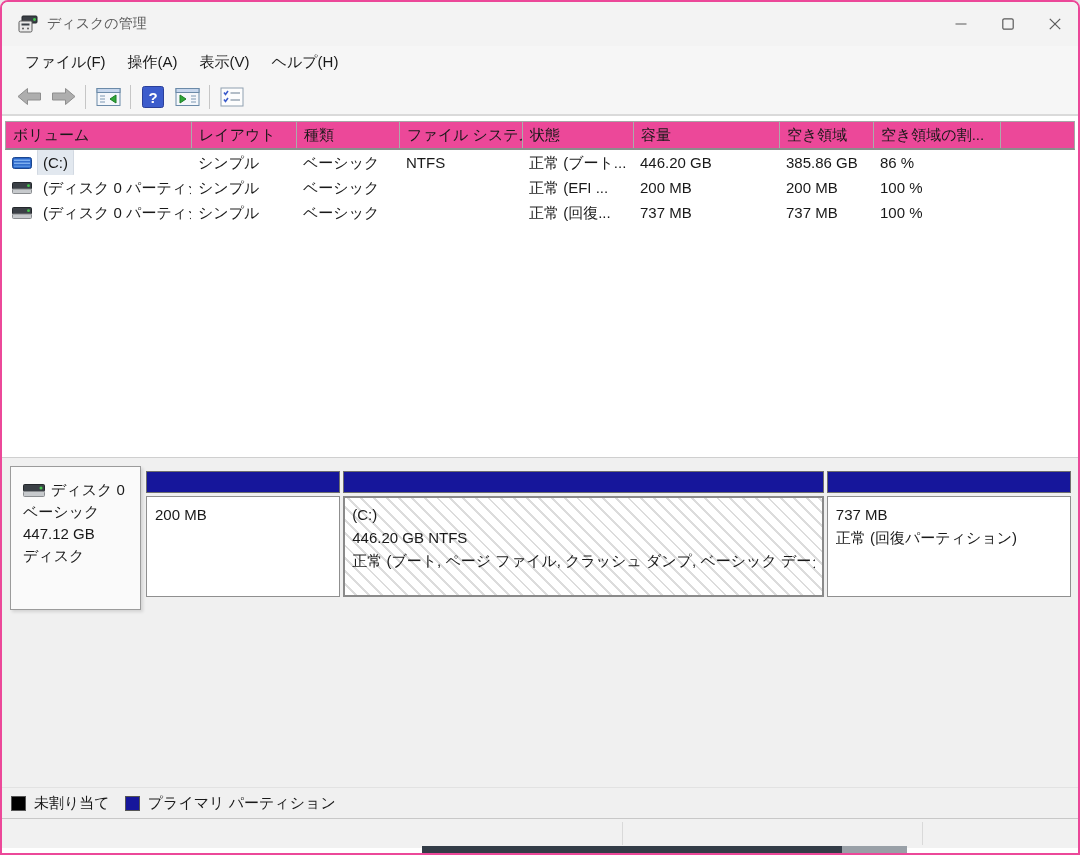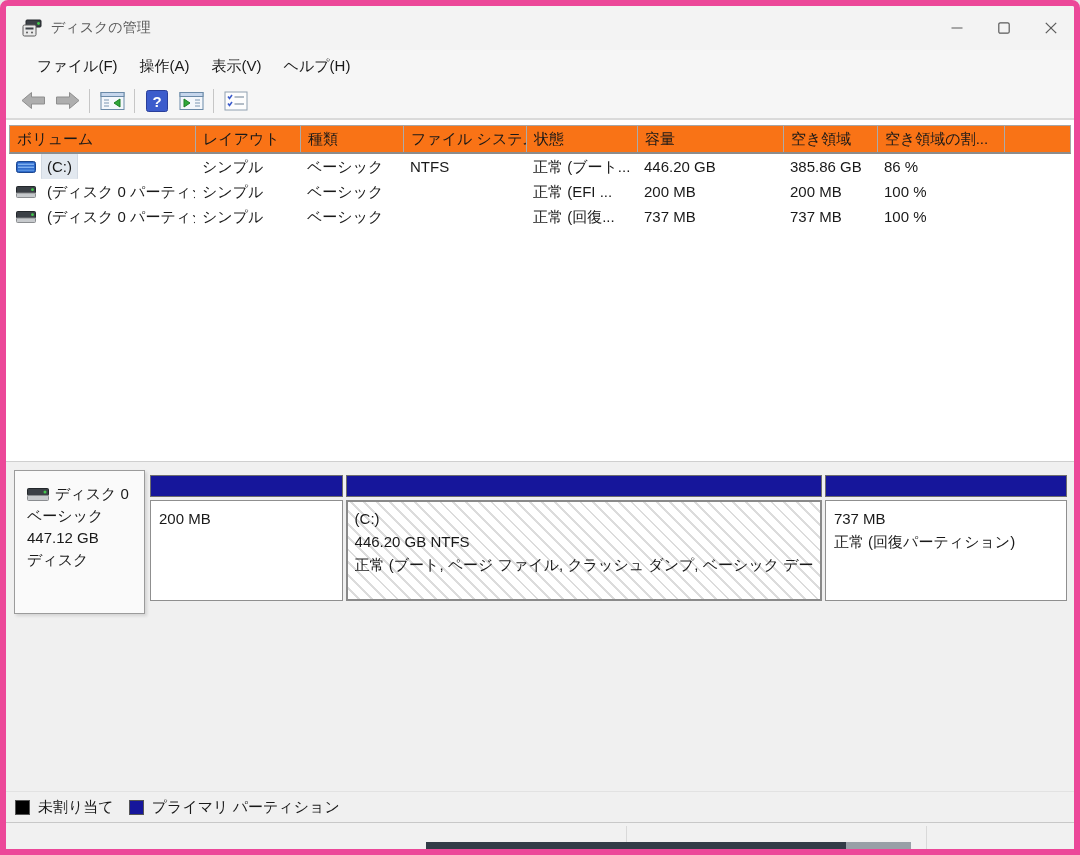--- a/index.html
+++ b/index.html
@@ -1,40 +1,40 @@
 <!DOCTYPE html>
 <html><head>
 <meta charset="utf-8">
 <style>
   html,body{margin:0;padding:0;background:#e8e8e8;}
   body{width:1080px;height:855px;position:relative;font-family:"Liberation Sans","DejaVu Sans",sans-serif;color:#191919;-webkit-font-smoothing:antialiased;}
-  .window{position:absolute;inset:0;background:#ffffff;border:6px solid #ec4899;border-radius:8px 8px 0 0;overflow:hidden;box-sizing:border-box;}
+  .window{position:absolute;inset:0;background:#ffffff;border:2px solid #ec4899;border-radius:8px 8px 0 0;overflow:hidden;box-sizing:border-box;}
 
   
   .titlebar{height:44px;background:#f3f3f3;display:flex;align-items:center;}
   .app-icon{margin-left:16px;margin-right:9px;display:flex;align-items:center;}
   .title-text{font-size:14px;color:#5c5c5c;}
   .win-controls{margin-left:auto;display:flex;height:100%;}
   .win-btn{width:47px;height:100%;display:flex;align-items:center;justify-content:center;}
   .win-btn svg{display:block;}
 
   
-  .menubar{height:33px;background:#f6f6f6;display:flex;align-items:center;padding-left:20px;}
+  .menubar{height:33px;background:#f6f6f6;display:flex;align-items:center;padding-left:12px;}
   .menu-item{font-size:15px;padding:4px 11px;color:#1a1a1a;}
 
   
   .toolbar{height:37px;background:#f6f6f6;display:flex;align-items:center;padding-left:10px;border-bottom:2px solid #dadada;box-sizing:border-box;}
   .tb-btn{width:34px;height:30px;display:flex;align-items:center;justify-content:center;}
   .tb-sep{width:1px;height:24px;background:#c6c6c6;margin:0 5px;}
 
   
   .volume-panel{height:341px;background:#ffffff;padding:5px 3px 0 3px;box-sizing:border-box;}
   .vgrid{display:grid;grid-template-columns:186px 105px 103px 123px 111px 146px 94px 127px 1fr;}
   .vheader{border-top:1px solid #a6a6a6;border-bottom:2px solid #8c8c8c;border-left:1px solid #a6a6a6;border-right:1px solid #a6a6a6;background:#f2f2f2;}
-  .vheader .hcell{font-size:15px;height:26px;line-height:26px;padding:0 7px;background:#f97316;border-right:1px solid #ababab;overflow:hidden;white-space:nowrap;}
+  .vheader .hcell{font-size:15px;height:26px;line-height:26px;padding:0 7px;background:#ec4899;border-right:1px solid #ababab;overflow:hidden;white-space:nowrap;}
   .vheader .hcell:last-child{border-right:none;}
   .vrow{height:25px;}
   .vrow .cell{font-size:15px;line-height:25px;padding:0 7px;white-space:nowrap;overflow:hidden;display:flex;align-items:center;}
   .vol-cell{gap:6px;}
   .vol-label{padding:1px 5px;border-radius:2px;}
   .vol-label.selected{background:#e2e8ef;outline:1px solid #d2d9e2;}
   .drive-ic{flex:0 0 auto;display:flex;}
 
   
   .graph-panel{height:361px;background:#f0f0f0;border-top:1px solid #cfcfcf;position:relative;box-sizing:border-box;}

